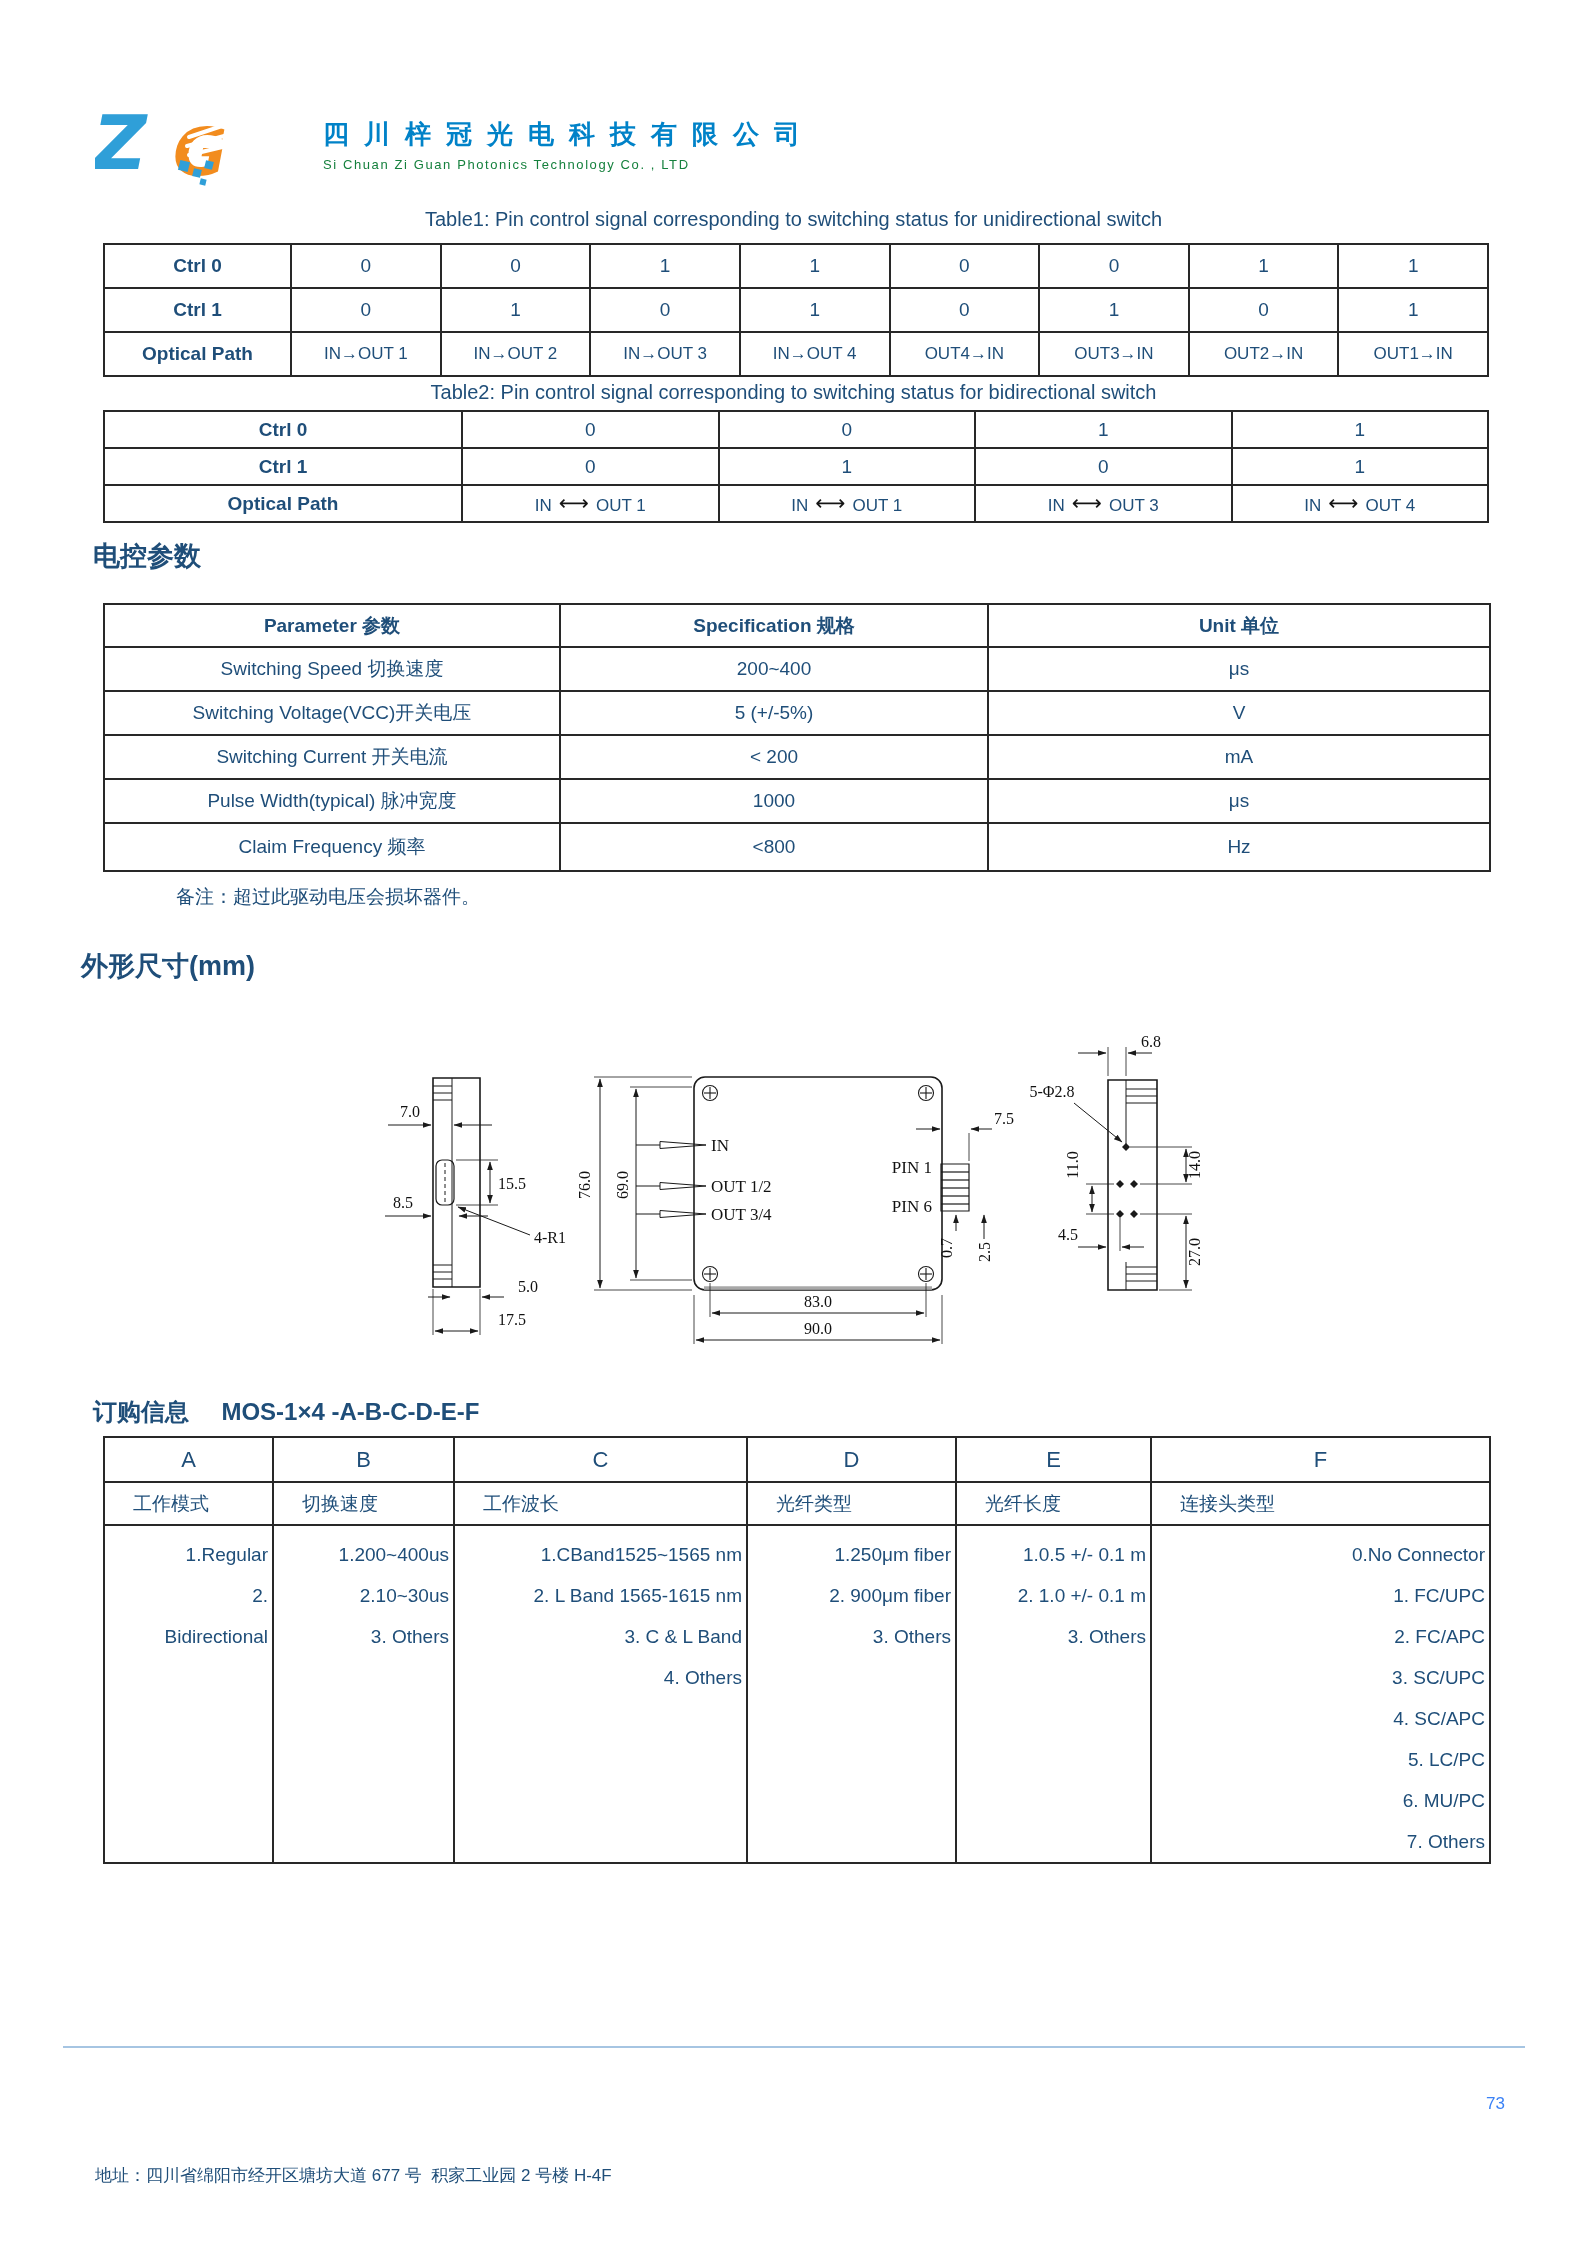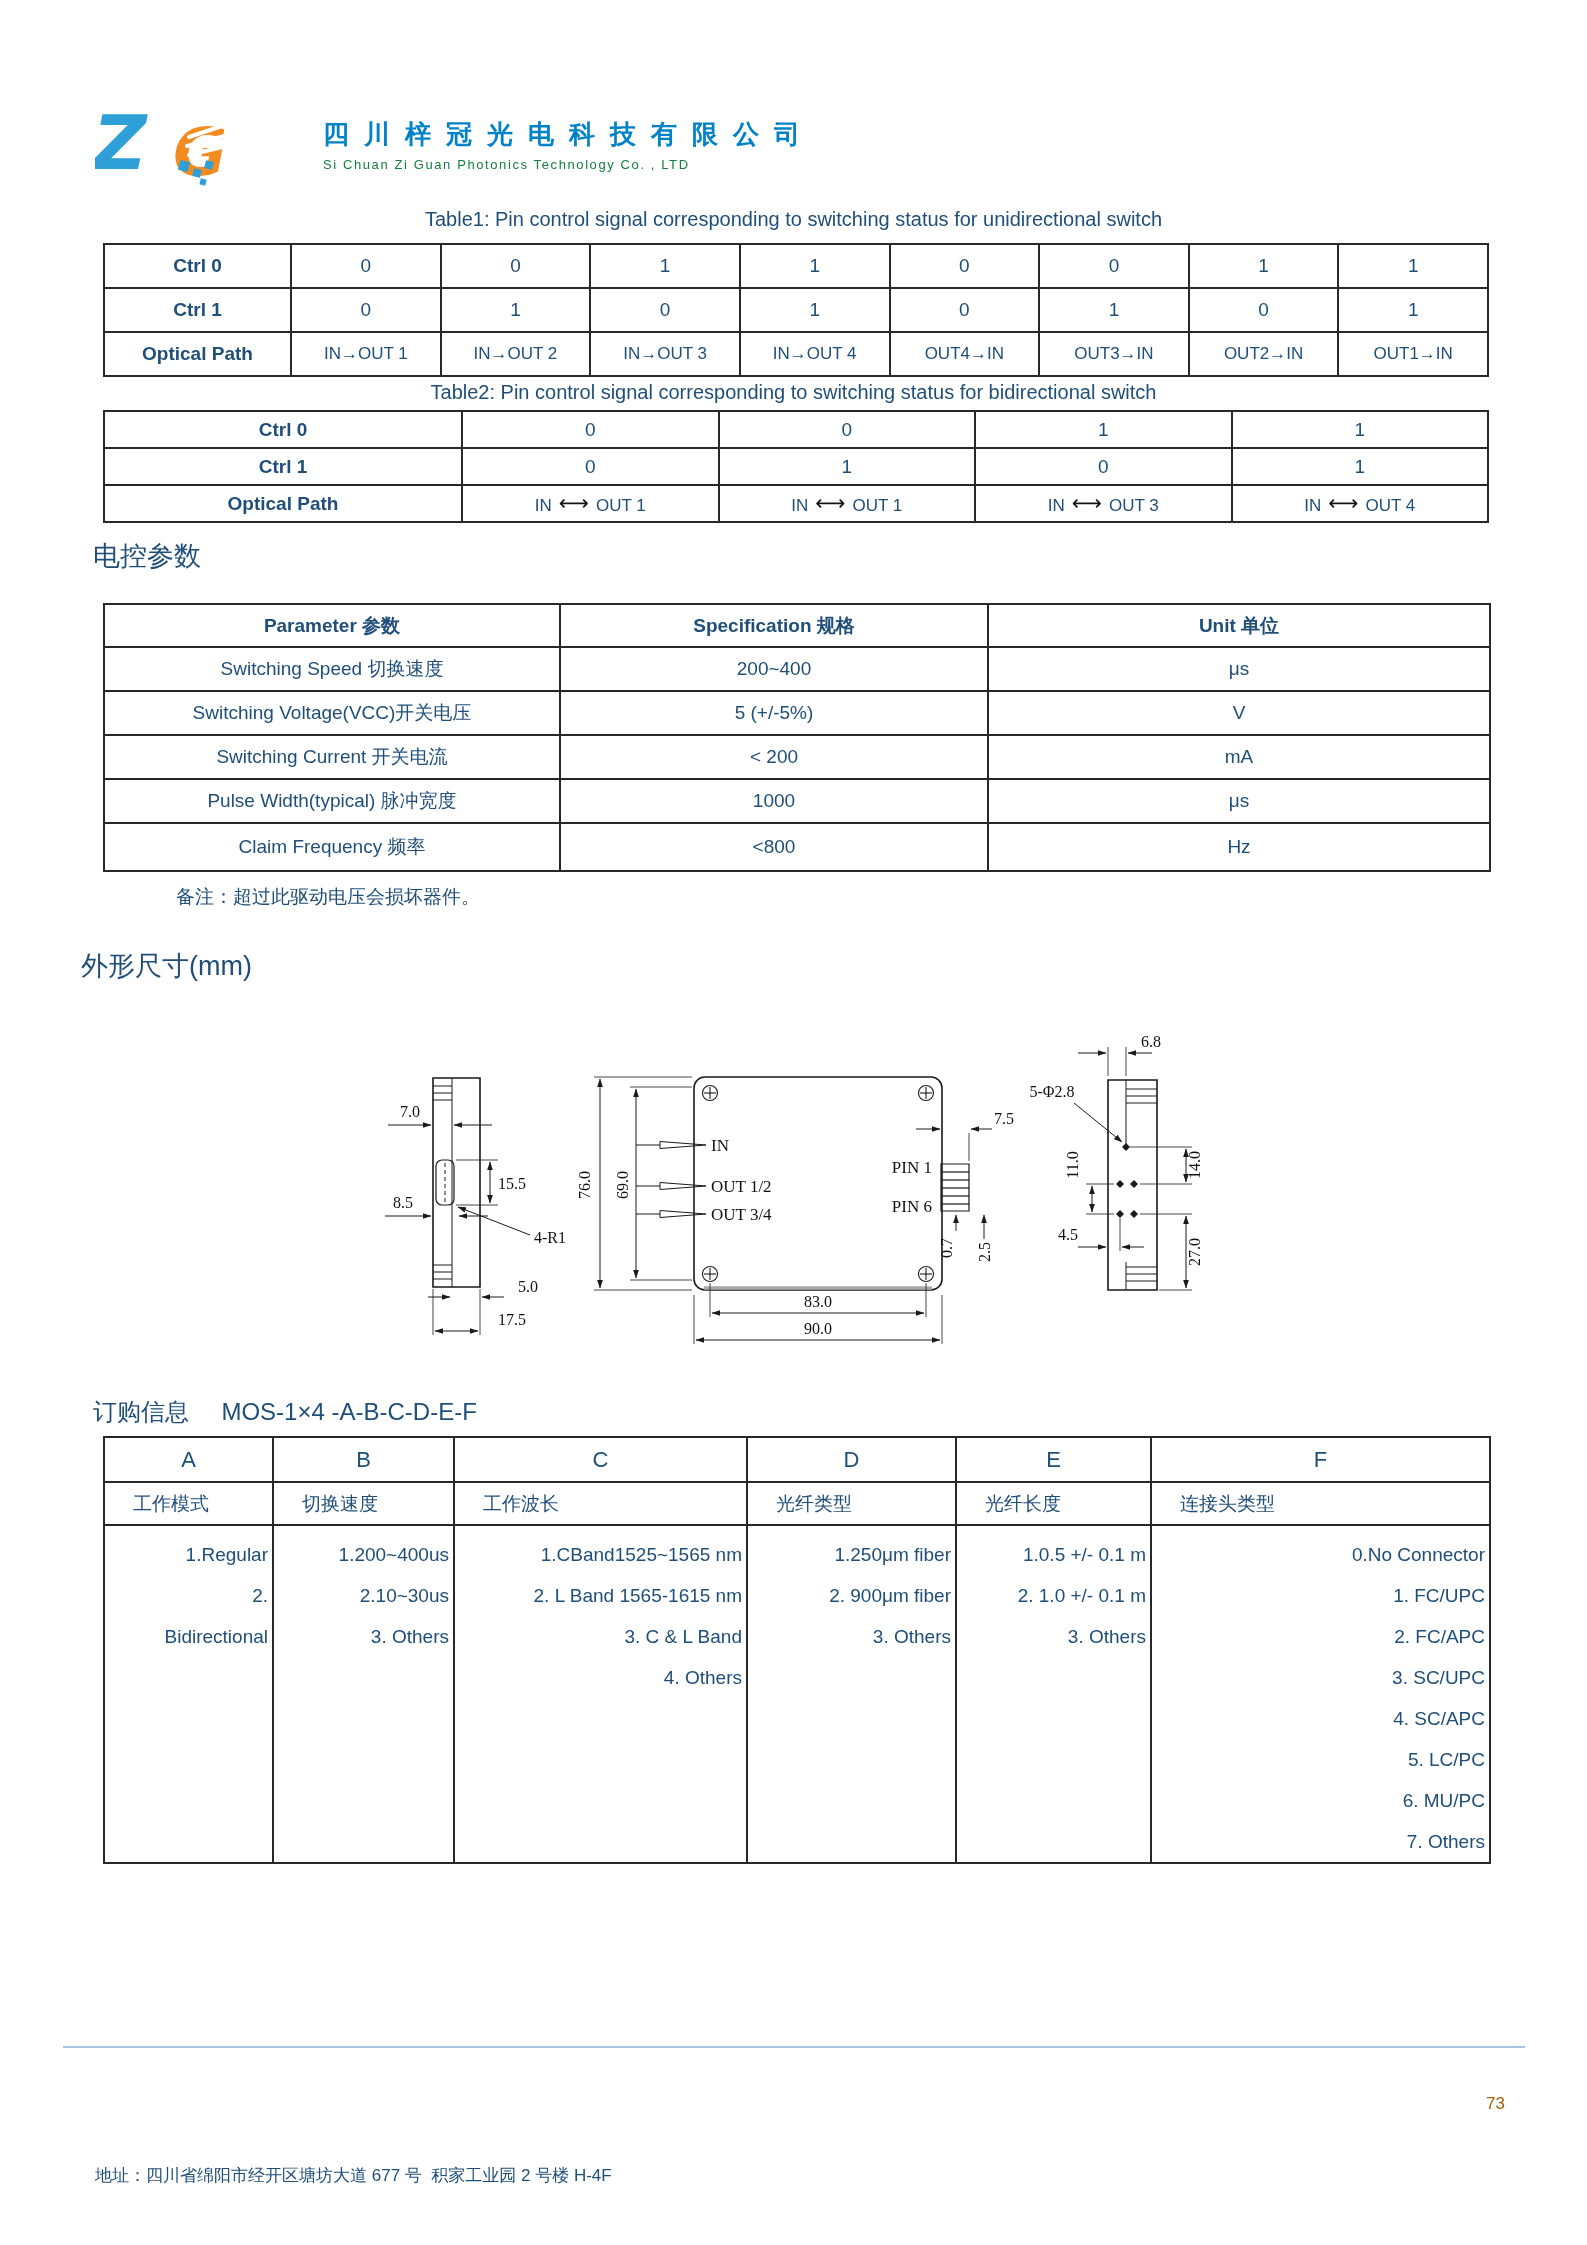--- a/index.html
+++ b/index.html
@@ -9,21 +9,21 @@
   .abs{position:absolute}
 
   
   .logo{left:95px;top:105px;width:760px;height:95px;display:flex;align-items:flex-start}
   .logo-text{margin-left:28px;padding-top:12px}
   .logo-cn{font-size:26px;font-weight:bold;color:#0082c8;letter-spacing:15px;white-space:nowrap}
   .logo-en{font-size:13px;font-weight:normal;color:#15803d;letter-spacing:1.6px;margin-top:5px;white-space:nowrap}
 
   
   .t-title{width:1587px;text-align:center;font-size:20px;color:#1f4e79}
-  .sec-h{font-size:27px;font-weight:normal;color:#1f4e79;white-space:nowrap}
+  .sec-h{font-size:27px;font-weight:bold;color:#1f4e79;white-space:nowrap}
 
   
   table.tbl{border-collapse:collapse;table-layout:fixed;width:100%;height:100%}
   .tbl th,.tbl td{border:2px solid #282828;text-align:center;vertical-align:middle;
                   color:#1f4e79;overflow:hidden}
   .tbl th{font-weight:bold}
 
   .t12 th{font-size:19px}
   .t12 td{font-size:19px}
   .t12 tr.path td{font-size:17px}
@@ -40,21 +40,21 @@
   .note{font-size:19px;color:#1f4e79}
 
   
   .drawing line,.drawing rect,.drawing path,.drawing circle,.drawing polygon{vector-effect:non-scaling-stroke}
   .dt{font-family:"Liberation Serif",serif;font-size:16px;fill:#111}
   .dtl{font-family:"Liberation Serif",serif;font-size:17px;fill:#111}
 
   
   .footer-rule{left:63px;top:2046px;width:1462px;height:2px;background:#a6c5e2}
   .footer{left:95px;top:2086px;font-size:17px;color:#1f4e79;line-height:36px;white-space:pre}
-  .page-num{top:2086px;left:1455px;width:50px;text-align:right;font-size:17px;color:#a16207;line-height:36px}
+  .page-num{top:2086px;left:1455px;width:50px;text-align:right;font-size:17px;color:#3b82f6;line-height:36px}
 </style>
 </head>
 <body>
 
 <div class="page">
 
   <div class="abs logo">
     <svg width="200" height="90" viewBox="0 0 200 90">
       <text x="-2" y="64" font-family="DejaVu Sans, sans-serif" font-size="74" font-weight="bold" font-style="italic" fill="#2f9fd8" textLength="82">Z</text>
       <text x="78" y="70" font-family="DejaVu Sans, sans-serif" font-size="66" font-weight="bold" font-style="italic" fill="#f28c1e">G</text>

